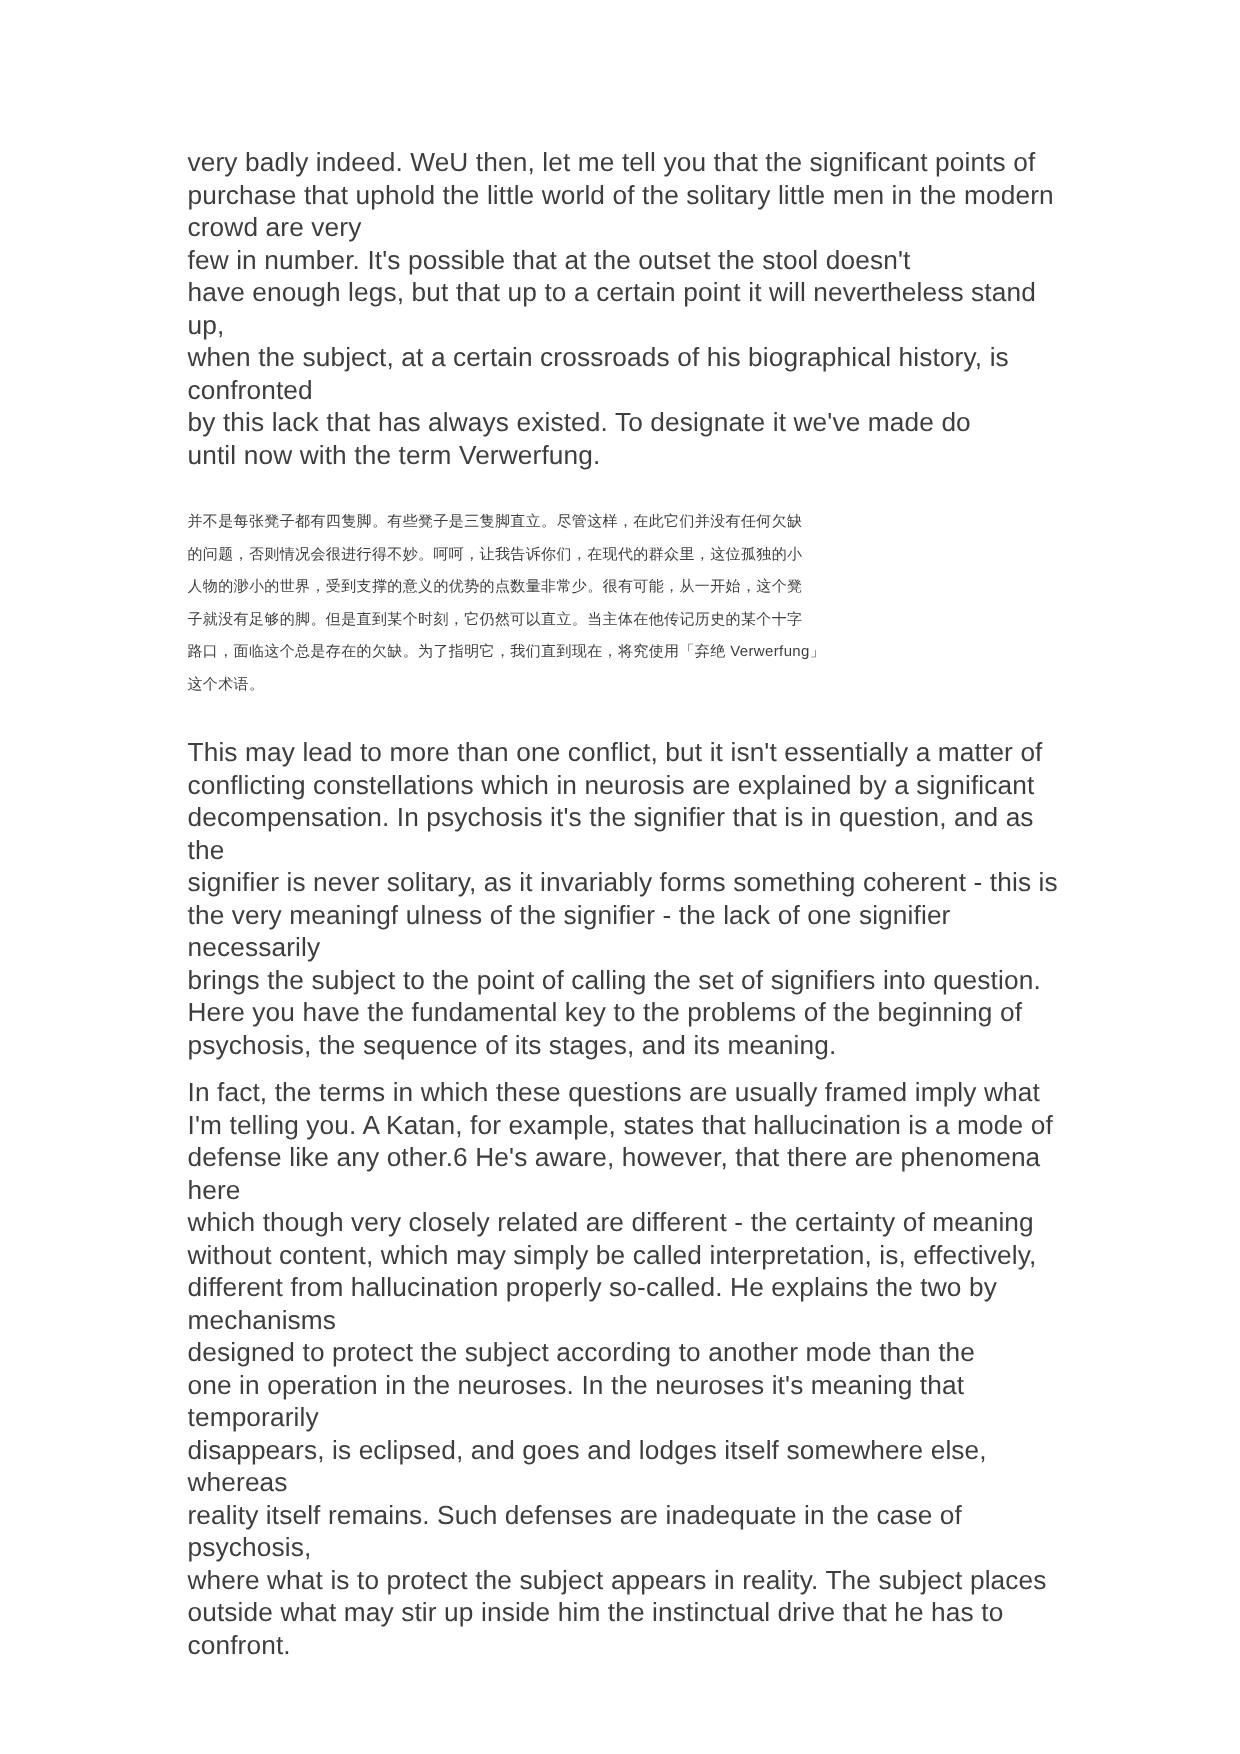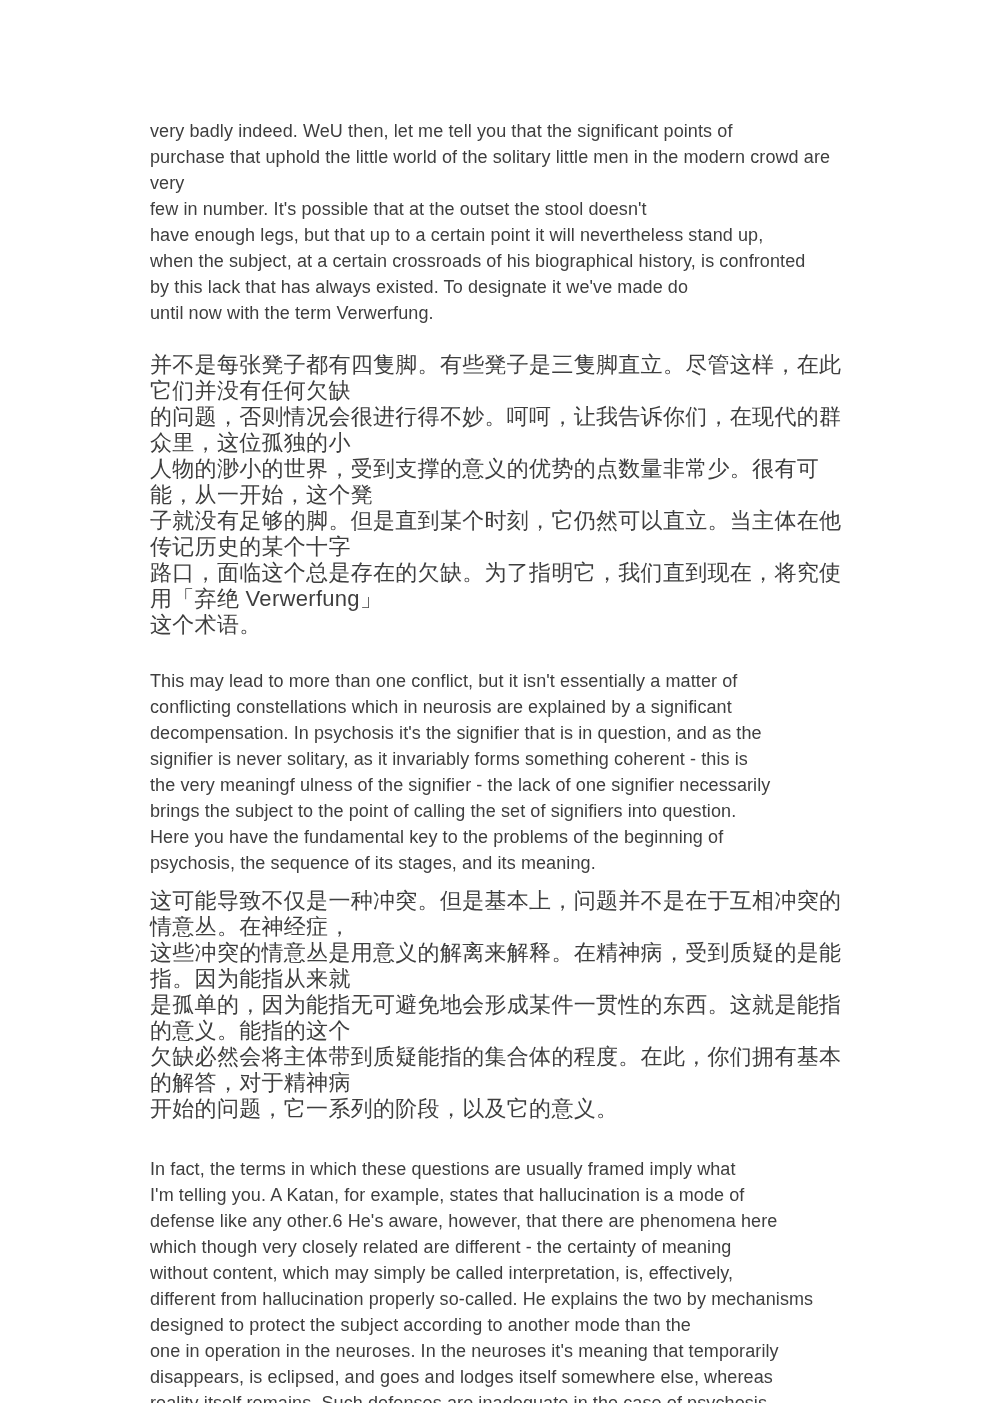--- a/index.html
+++ b/index.html
@@ -16,27 +16,27 @@
     box-sizing: border-box;
     width: 992px;
     height: 1403px;
     padding: 118px 140px 0 150px;
     background: #ffffff;
     overflow: hidden;
   }
   .para {
     margin: 0;
     white-space: pre-line;          
-    font-size: 18px;
+    font-size: 21px;
     line-height: 26px;
     color: #3e3e3e;
     letter-spacing: 0.1px;
   }
   .para.zh {
-    font-size: 22px;
+    font-size: 12px;
     letter-spacing: 0.3px;
   }
   .p-en1 { margin-bottom: 26px; }
   .p-zh1 { margin-bottom: 30px; }
   .p-num { margin-bottom: 24px; }
   .p-en2 { margin-bottom: 12px; }
   .p-zh2 { margin-bottom: 34px; }
 </style>
 </head>
 <body>
@@ -61,25 +61,20 @@
 
   <p class="para en p-en2">This may lead to more than one conflict, but it isn't essentially a matter of
 conflicting constellations which in neurosis are explained by a significant
 decompensation. In psychosis it's the signifier that is in question, and as the
 signifier is never solitary, as it invariably forms something coherent - this is
 the very meaningf ulness of the signifier - the lack of one signifier necessarily
 brings the subject to the point of calling the set of signifiers into question.
 Here you have the fundamental key to the problems of the beginning of
 psychosis, the sequence of its stages, and its meaning.</p>
 
-  <p class="para zh p-zh2">这可能导致不仅是一种冲突。但是基本上，问题并不是在于互相冲突的情意丛。在神经症，
-这些冲突的情意丛是用意义的解离来解释。在精神病，受到质疑的是能指。因为能指从来就
-是孤单的，因为能指无可避免地会形成某件一贯性的东西。这就是能指的意义。能指的这个
-欠缺必然会将主体带到质疑能指的集合体的程度。在此，你们拥有基本的解答，对于精神病
-开始的问题，它一系列的阶段，以及它的意义。</p>
 
   <p class="para en p-en3">In fact, the terms in which these questions are usually framed imply what
 I'm telling you. A Katan, for example, states that hallucination is a mode of
 defense like any other.6 He's aware, however, that there are phenomena here
 which though very closely related are different - the certainty of meaning
 without content, which may simply be called interpretation, is, effectively,
 different from hallucination properly so-called. He explains the two by mechanisms
 designed to protect the subject according to another mode than the
 one in operation in the neuroses. In the neuroses it's meaning that temporarily
 disappears, is eclipsed, and goes and lodges itself somewhere else, whereas

